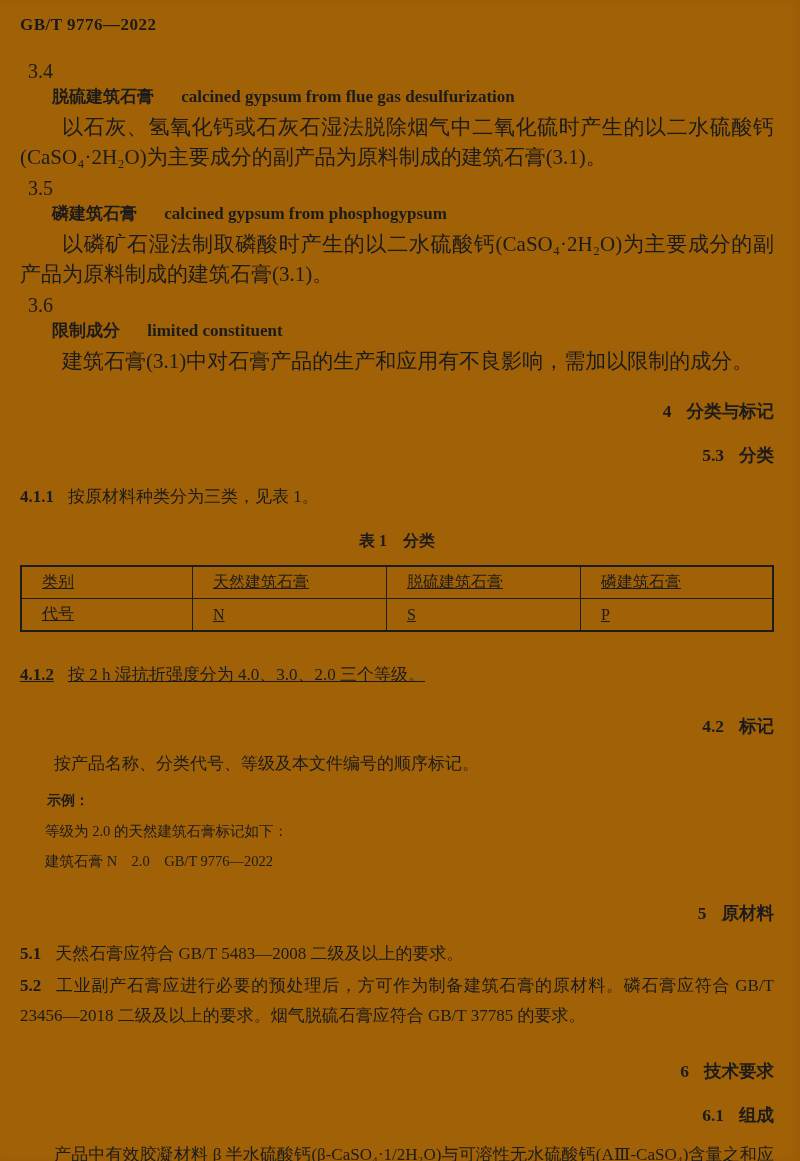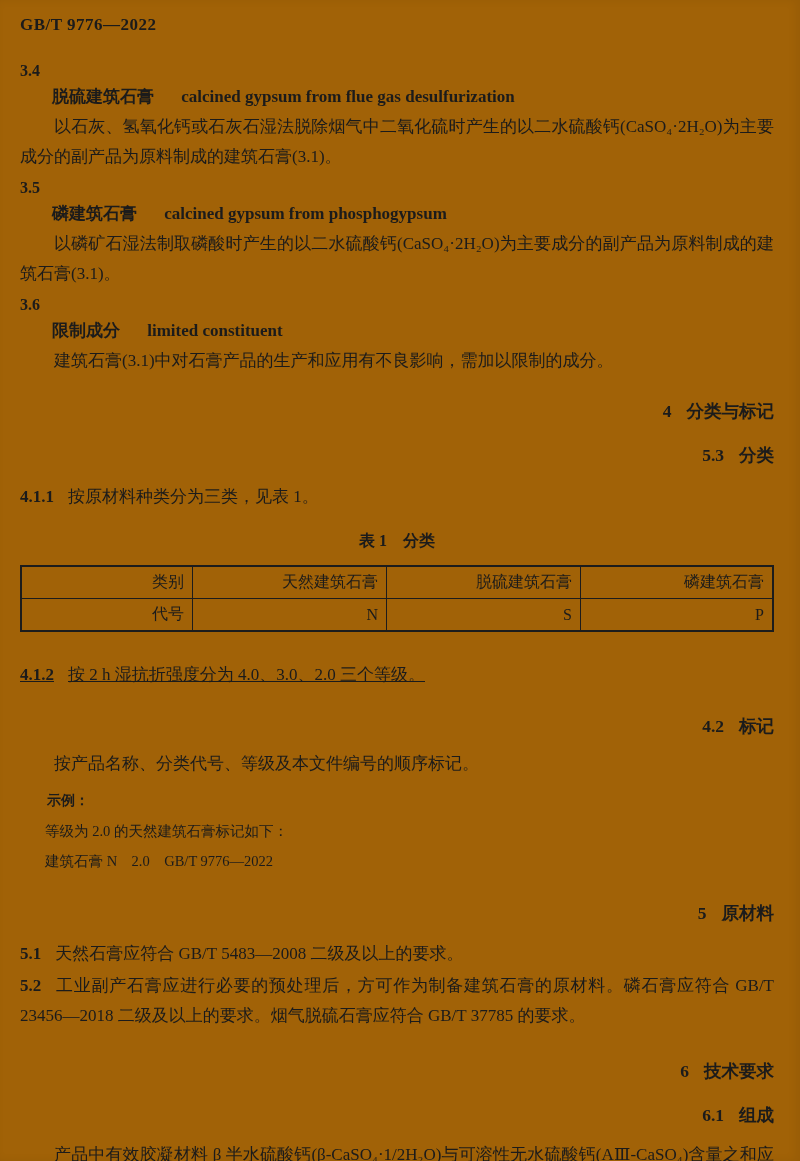--- a/index.html
+++ b/index.html
@@ -20,37 +20,38 @@
     padding: 14px 26px 0 20px;
     box-shadow: inset -4px 0 10px rgba(0,0,0,0.06);
   }
   .doc-number {
     font-size: 17px;
     font-weight: bold;
     letter-spacing: 0.5px;
     line-height: 22px;
   }
   .term-num {
-    font-size: 16px;
-    font-weight: bold;
+    font-size: 20px;
+    font-weight: normal;
     line-height: 26px;
+    margin-left: 8px;
   }
   .t34 { margin-top: 22px; }
   .t35 { margin-top: 3px; }
   .t36 { margin-top: 3px; }
   .term-heading {
     font-size: 17px;
     font-weight: bold;
     line-height: 26px;
     padding-left: 32px;
   }
   .term-en { margin-left: 1.6em; }
   .term-def {
     margin: 2px 0 0 0;
-    font-size: 17px;
+    font-size: 21px;
     line-height: 30px;
     text-indent: 2em;
     text-align: justify;
   }
   .sec-heading {
     font-size: 17.5px;
     font-weight: bold;
     line-height: 26px;
     text-align: right;
   }
@@ -85,23 +86,24 @@
   table.cls-table {
     margin-top: 12px;
     width: 100%;
     border-collapse: collapse;
     table-layout: fixed;
     border: 2px solid #1c1c1c;
     font-size: 16px;
   }
   table.cls-table td {
     border: 1px solid #1c1c1c;
-    text-align: right;
+    text-align: left;
     height: 31px;
-    padding: 0 8px;
+    padding: 0 20px;
+    text-decoration: underline;
   }
   .indent-para {
     margin: 10px 0 0 0;
     font-size: 17px;
     line-height: 30px;
     text-indent: 2em;
     text-align: justify;
   }
   .example-label {
     margin-top: 10px;

